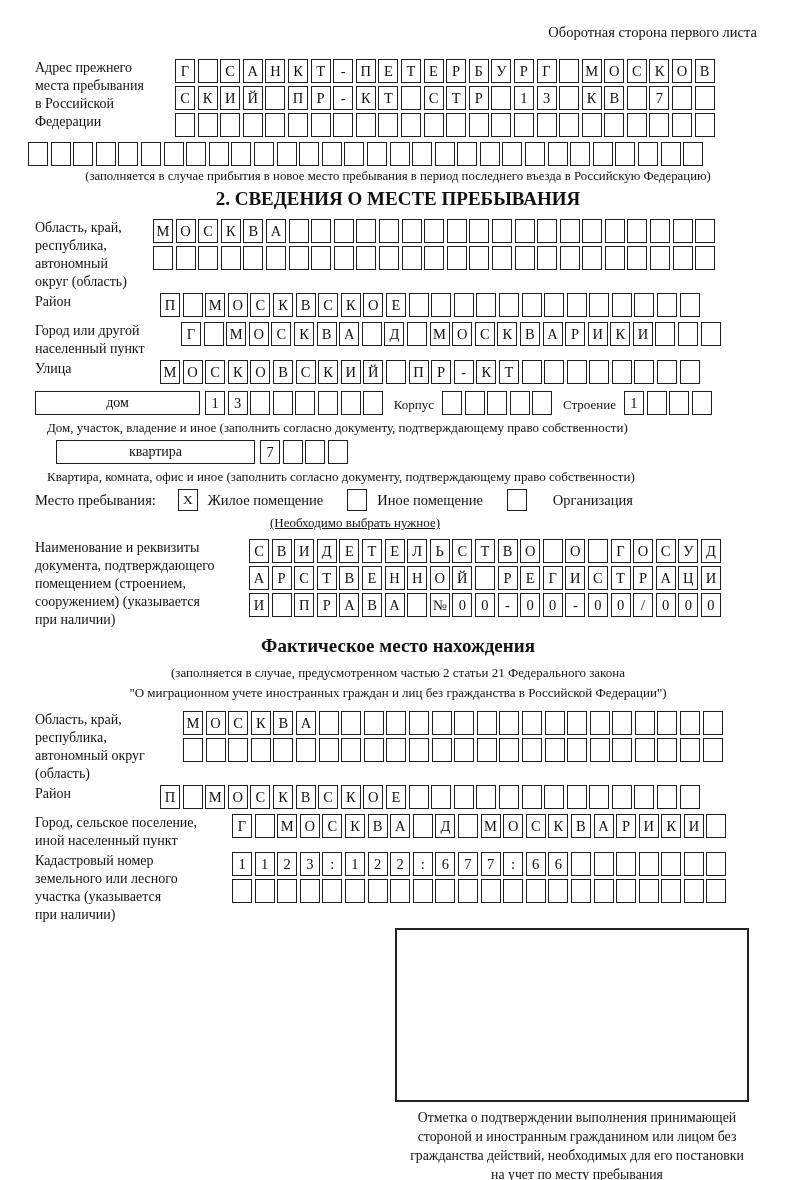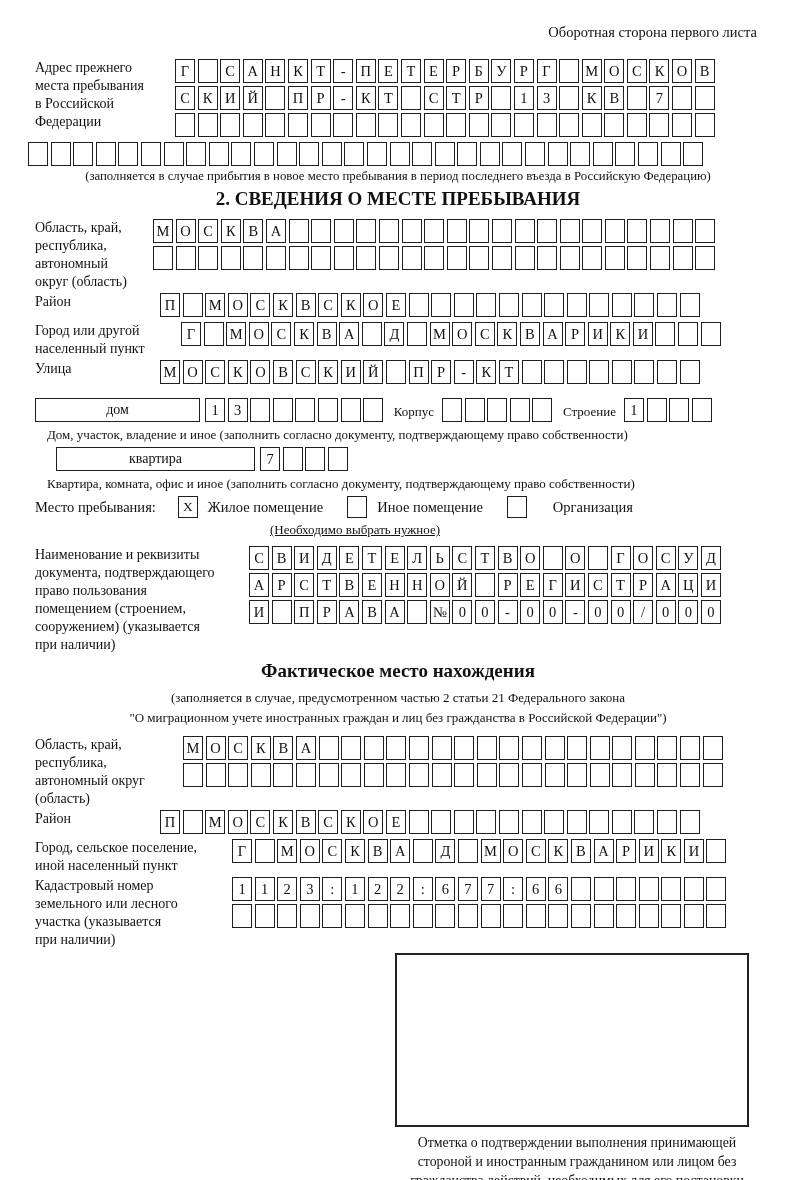--- a/index.html
+++ b/index.html
@@ -319,21 +319,21 @@
         <div class="cell"></div>
         <div class="cell"></div>
         <div class="cell"></div>
         <div class="cell"></div>
         <div class="cell"></div>
         <div class="cell"></div>
         <div class="cell"></div>
       </div>
   </div>
 
-  <div class="fr" style="margin-top:11px;">
+  <div class="fr" style="margin-top:4px;">
     <div class="labelbox dom">дом</div>
     <div class="cellrow">
         <div class="cell">1</div>
         <div class="cell">3</div>
         <div class="cell"></div>
         <div class="cell"></div>
         <div class="cell"></div>
         <div class="cell"></div>
         <div class="cell"></div>
         <div class="cell"></div>
@@ -375,21 +375,20 @@
     <span class="opt">Иное помещение</span>
     <span class="chk opt-wide"></span>
     <span class="opt">Организация</span>
   </div>
   <div class="note">(Необходимо выбрать нужное)</div>
 
   <div class="fr">
     <div class="lbl w214">
       <span>Наименование и реквизиты</span>
       <span>документа, подтверждающего</span>
-      <span>право пользования</span>
       <span>помещением (строением,</span>
       <span>сооружением) (указывается</span>
       <span>при наличии)</span>
     </div>
     <div class="rows">
       <div class="cellrow">
           <div class="cell">С</div>
           <div class="cell">В</div>
           <div class="cell">И</div>
           <div class="cell">Д</div>

